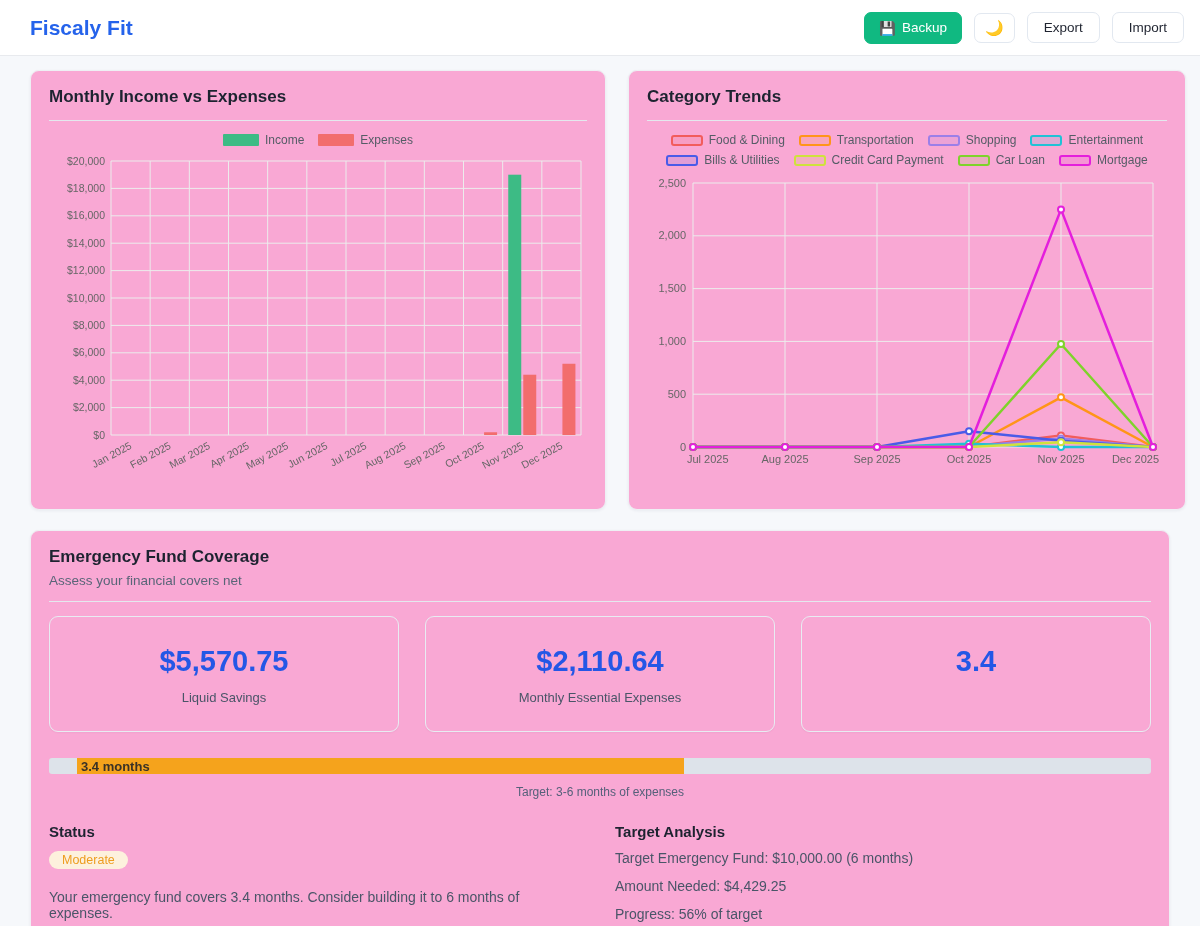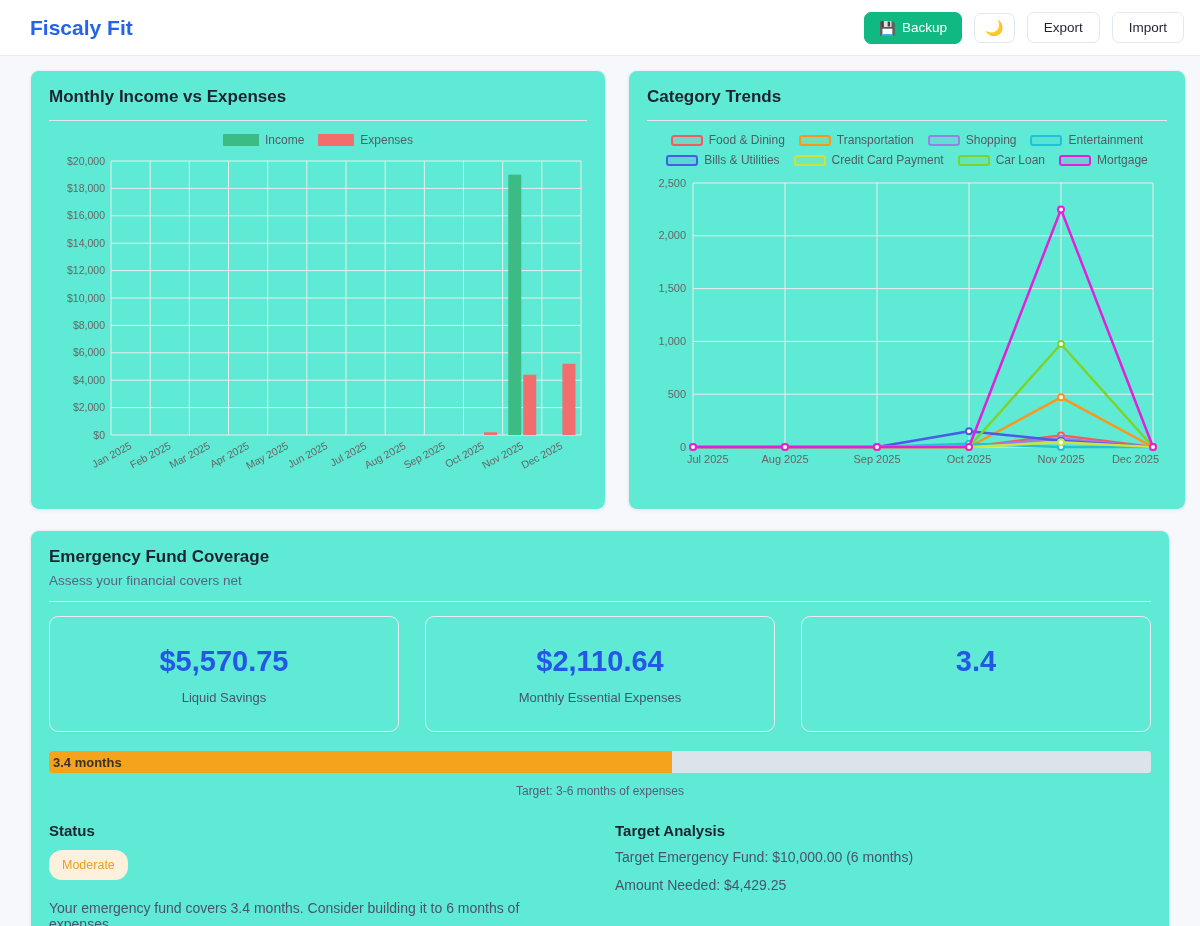--- a/index.html
+++ b/index.html
@@ -22,21 +22,21 @@
   }
   .btn-backup {
     background:#10b981; border:1px solid #10b981; color:#fff;
     display:flex; align-items:center; gap:6px; padding:7px 14px; font-weight:500;
   }
   .btn-icon { padding:5px 10px; font-size:15px; }
   
   .main { padding:14px 30px 12px; }
   .row2 { display:grid; grid-template-columns:1.03fr 1fr; gap:22px; }
   .card {
-    background:#5eead4; border-radius:9px; padding:16px 18px 14px;
+    background:#f9a8d4; border-radius:9px; padding:16px 18px 14px;
     box-shadow:0 1px 3px rgba(20,30,60,.06); border:1px solid #eef0f4;
   }
   .card-title { font-size:17px; font-weight:700; color:#1d2330; }
   .card-sub { font-size:13.5px; color:#5a6578; margin-top:6px; }
   .divider { border-bottom:1px solid #e4e8ee; margin:13px 0 12px; }
   
   .legend { display:flex; justify-content:center; align-items:center; flex-wrap:wrap;
             column-gap:14px; row-gap:6px; margin:2px auto 6px; max-width:520px; }
   .lg-item { display:inline-flex; align-items:center; gap:6px; cursor:pointer; }
   .lg-swatch { width:36px; height:12px; display:inline-block; border-radius:1px; }
@@ -47,33 +47,33 @@
   
   .ef-card { margin-top:20px; padding-bottom:26px; }
   .stats-grid { display:grid; grid-template-columns:1fr 1fr 1fr; gap:26px; margin-top:14px; }
   .stat-box {
     border:1px solid #e8ecf2; border-radius:9px; text-align:center;
     padding:28px 10px 26px; box-shadow:0 1px 2px rgba(20,30,60,.04);
   }
   .stat-value { color:#2457e6; font-size:29px; font-weight:bold; }
   .stat-label { color:#4a5568; font-size:13px; margin-top:12px; }
   .progress-track {
-    margin-top:19px; height:22px; background:#dde3ea; border-radius:3px;
-    overflow:hidden; position:relative; cursor:default;
+    margin-top:26px; height:16px; background:#dde3ea; border-radius:3px;
+    overflow:hidden; position:relative; cursor:default;padding-left:28px;
   }
   .progress-fill {
     height:100%; display:flex; align-items:center;
     font-size:13px; font-weight:600; color:#3a3226; padding-left:4px;
     white-space:nowrap;
   }
   .target-note { text-align:center; font-size:12px; color:#55607a; margin-top:11px; }
   .ef-bottom { display:grid; grid-template-columns:1fr 1fr; gap:30px; margin-top:24px; }
   .sec-heading { font-size:15px; font-weight:700; color:#1d2330; }
   .status-badge {
-    display:inline-block; margin-top:11px; padding:8px 13px; border-radius:13px;
+    display:inline-block; margin-top:11px; padding:2px 13px; border-radius:13px;
     font-size:12.5px;
   }
   .status-msg { font-size:14px; color:#4a5568; margin-top:20px; }
   .ta-line { font-size:14px; color:#4a5568; margin-top:9px; line-height:1.35; }
 </style>
 </head>
 <body>
 
 <header class="topbar">
   <div class="app-title" style="color: rgb(37, 99, 235);">Fiscaly Fit</div>
@@ -316,16 +316,17 @@
     <div class="ef-bottom">
       <div>
         <div class="sec-heading">Status</div>
         <span class="status-badge" id="status-badge" style="background: rgb(253, 241, 221); color: rgb(238, 157, 31);">Moderate</span>
         <div class="status-msg">Your emergency fund covers 3.4 months. Consider building it to 6 months of expenses.</div>
       </div>
       <div>
         <div class="sec-heading">Target Analysis</div>
         <div class="ta-line">Target Emergency Fund: $10,000.00 (6 months)</div>
         <div class="ta-line">Amount Needed: $4,429.25</div>
+        <div class="ta-line">Progress: 56% of target</div>
       </div>
     </div>
   </section>
 </main>
 
 </body></html>

